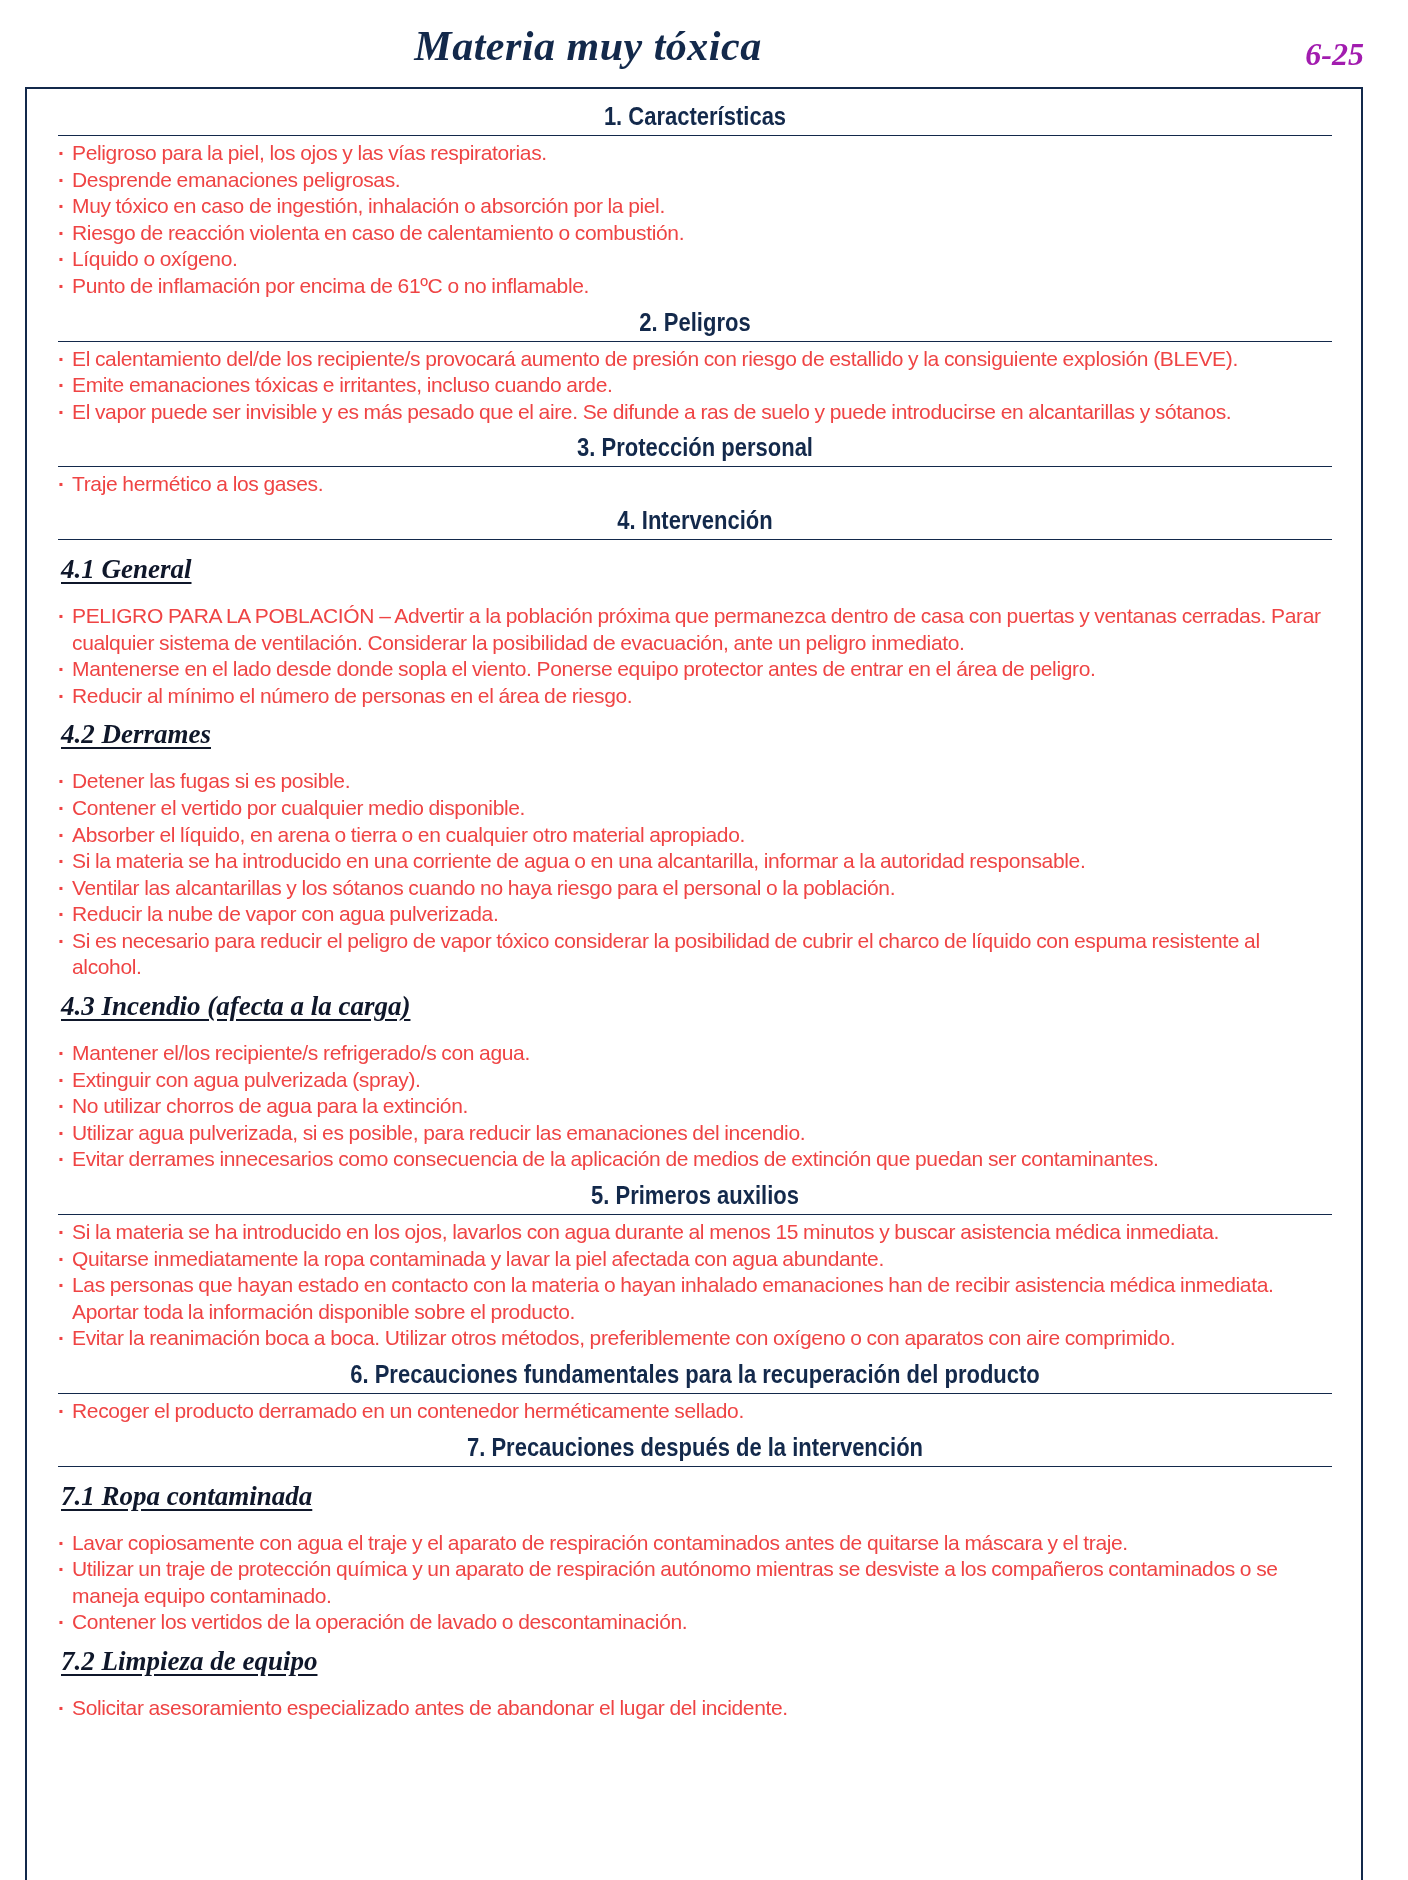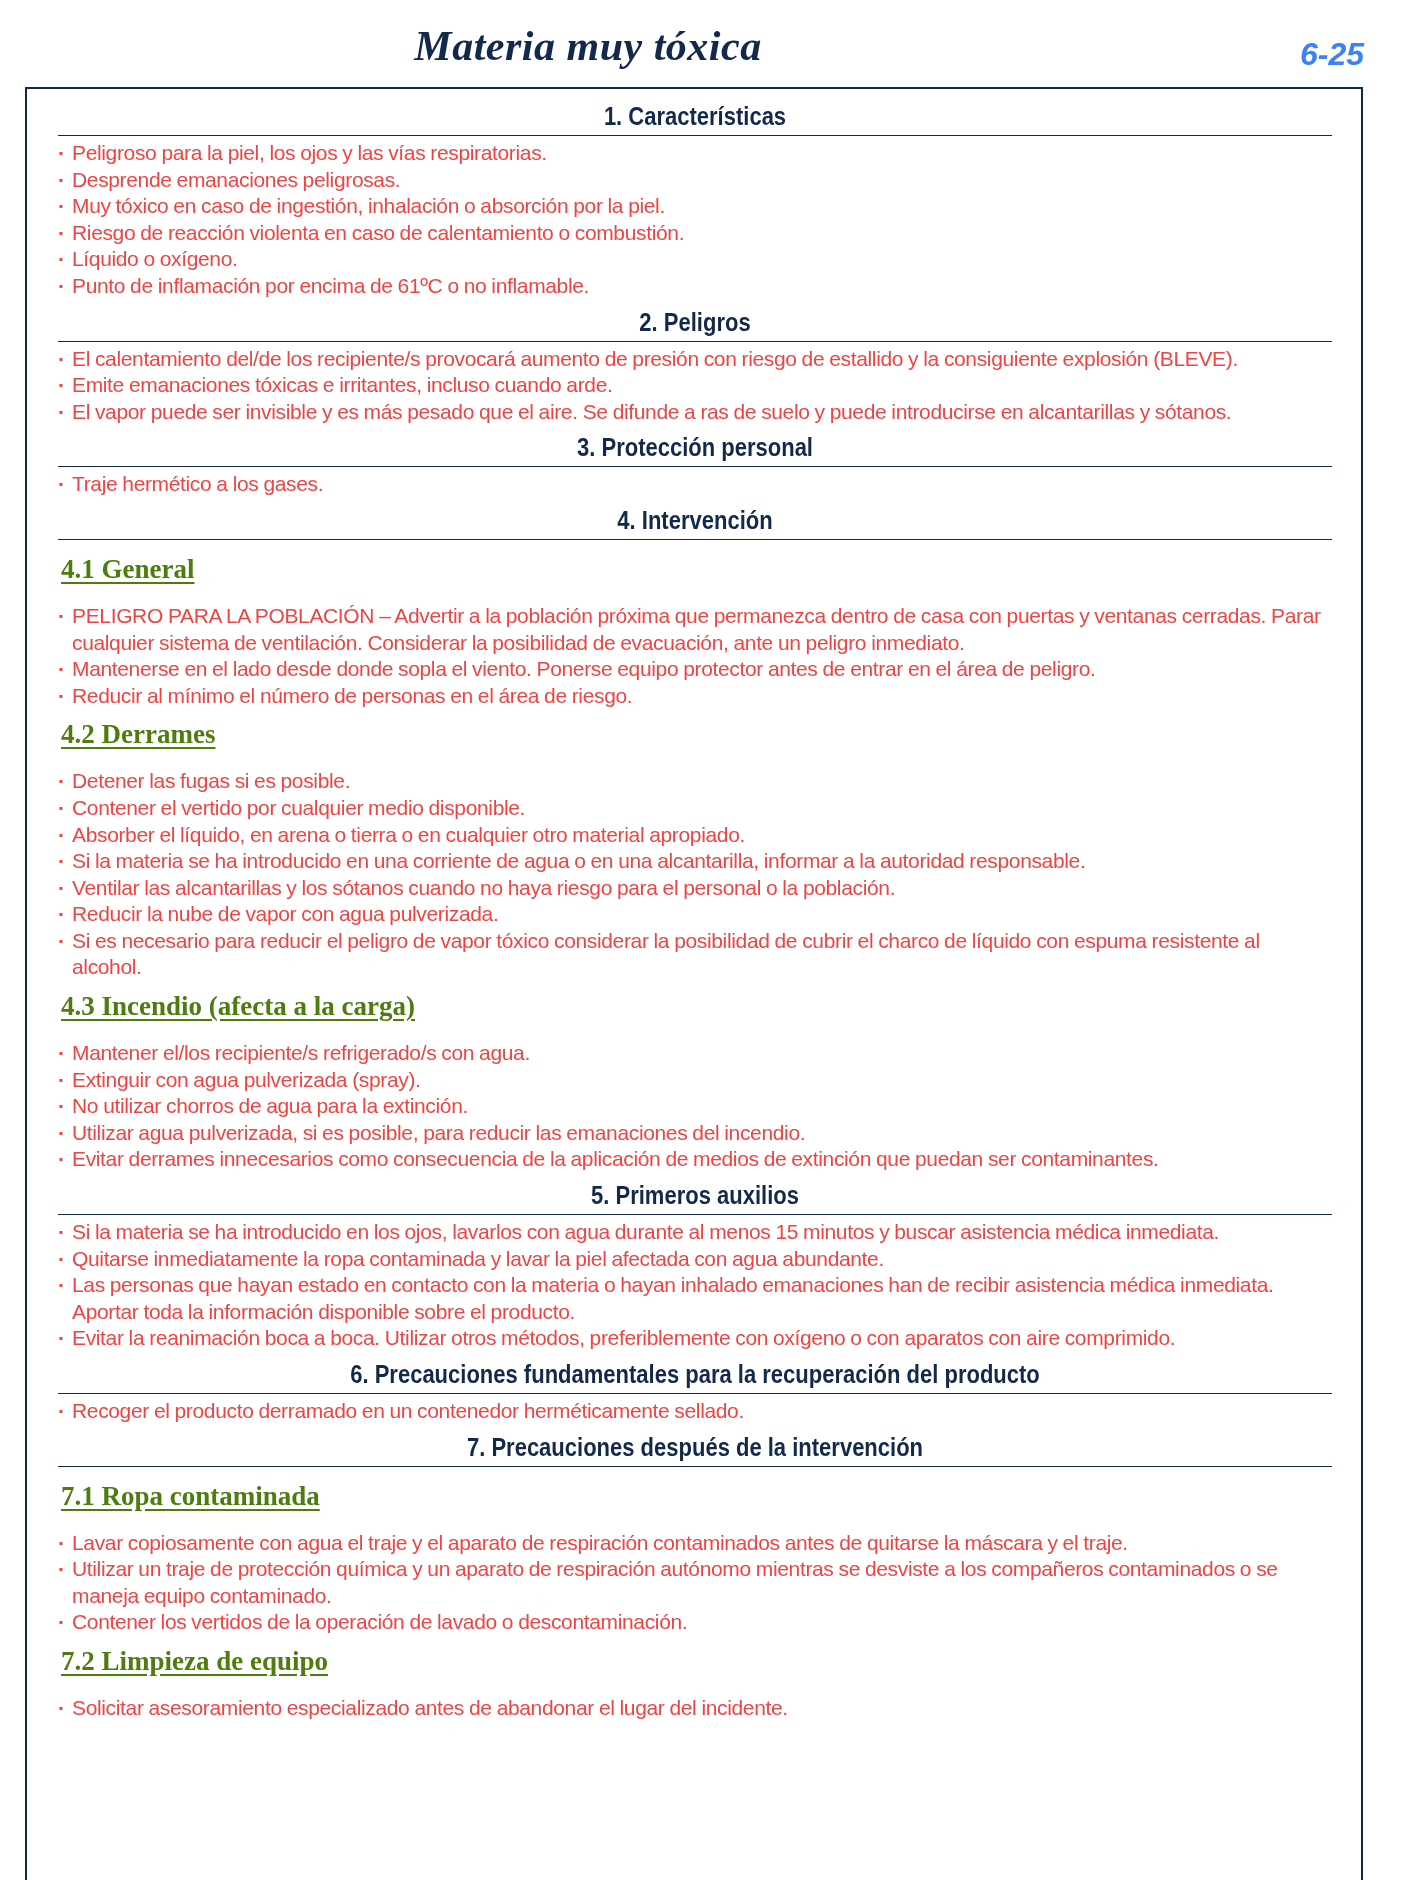--- a/index.html
+++ b/index.html
@@ -10,23 +10,23 @@
   }
   .page-title {
     position: absolute; left: 0; width: 1176px; top: 22px;
     text-align: center;
     font-family: "Liberation Serif", "DejaVu Serif", serif;
     font-style: italic; font-weight: bold;
     font-size: 42px; letter-spacing: 0.5px; color: #13294b;
   }
   .page-number {
     position: absolute; right: 44px; top: 36px;
-    font-family: Liberation Sans, sans-serif;
+    font-family: Liberation Serif, serif;
     font-style: italic; font-weight: bold;
-    font-size: 32px; color: #3b82f6;
+    font-size: 32px; color: #a21caf;
   }
   .frame {
     position: absolute; left: 25px; top: 87px; width: 1338px; height: 1820px;
     border: 2px solid #13294b; box-sizing: border-box;
   }
   .content {
     position: absolute; left: 58px; top: 102px; width: 1274px;
   }
   .section-head {
     text-align: center;
@@ -35,23 +35,23 @@
     padding-bottom: 4px;
     border-bottom: 1.5px solid #13294b;
     margin: 0;
     transform: scaleX(0.88);
     transform-origin: center;
   }
   .section-head-wrap { border-bottom: 1.5px solid #13294b; margin-bottom: 4px; }
   .section-head-wrap .section-head { border-bottom: none; }
   .sub-head {
     font-family: "Liberation Serif", serif;
-    font-weight: bold; font-size: 27px;
+    font-style: italic; font-weight: bold; font-size: 27px;
     text-decoration: underline; text-underline-offset: 4px;
-    color: #4d7c0f; margin: 10px 0 18px 3px;
+    color: #0f172a; margin: 10px 0 18px 3px;
     display: inline-block;
   }
   ul.items { list-style: none; margin: 0; padding: 0; }
   ul.items li {
     position: relative;
     padding-left: 14px;
     font-size: 21px; line-height: 26.6px;
     color: #ef4444;
     letter-spacing: -0.35px;
     word-spacing: -0.5px;

